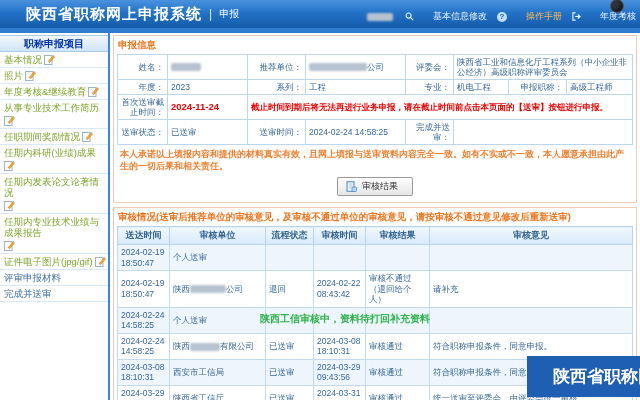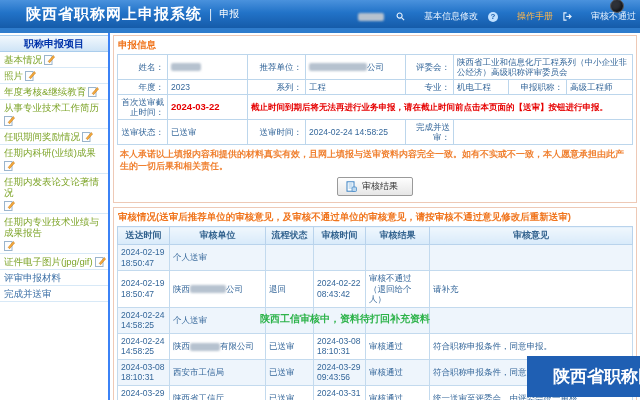--- a/index.html
+++ b/index.html
@@ -102,21 +102,21 @@
       <a class="h-link manual">
         <span class="qicon">?</span>
         <span>操作手册</span>
       </a>
       <a class="h-link">
         <svg width="9" height="9" viewBox="0 0 10 10">
             <path d="M4 1 H1 V9 H4" fill="none" stroke="#eaf4ff" stroke-width="1.2"></path>
             <line x1="3.5" y1="5" x2="8.5" y2="5" stroke="#eaf4ff" stroke-width="1.2"></line>
             <path d="M6.5 2.8 L9 5 L6.5 7.2" fill="none" stroke="#eaf4ff" stroke-width="1.2"></path>
           </svg>
-        <span>审核不通过</span>
+        <span>年度考核</span>
       </a>
     </div>
     <div class="widget-circle"></div>
   </div>
   <div class="subbar"></div>
 
   <div class="bodywrap">
 
     <aside>
       <div class="side-head">职称申报项目</div>
@@ -231,21 +231,21 @@
             <div class="cell w-v1">2023</div>
             <div class="cell lbl w-l2">系列：</div>
             <div class="cell w-v2">工程</div>
             <div class="cell lbl w-l3">专业：</div>
             <div class="cell w-v3a">机电工程</div>
             <div class="cell lbl w-l4">申报职称：</div>
             <div class="cell w-v4">高级工程师</div>
           </div>
           <div class="irow">
             <div class="cell lbl w-l1">首次送审截止时间：</div>
-            <div class="cell w-v1 red">2024-03-22</div>
+            <div class="cell w-v1 red">2024-11-24</div>
             <div class="cell w-v3 warn">截止时间到期后将无法再进行业务申报，请在截止时间前点击本页面的【送审】按钮进行申报。</div>
           </div>
           <div class="irow">
             <div class="cell lbl w-l1">送审状态：</div>
             <div class="cell w-v1">已送审</div>
             <div class="cell lbl w-l2">送审时间：</div>
             <div class="cell w-v2">2024-02-24 14:58:25</div>
             <div class="cell lbl w-l3">完成并送审：</div>
             <div class="cell w-v3"></div>
           </div>

